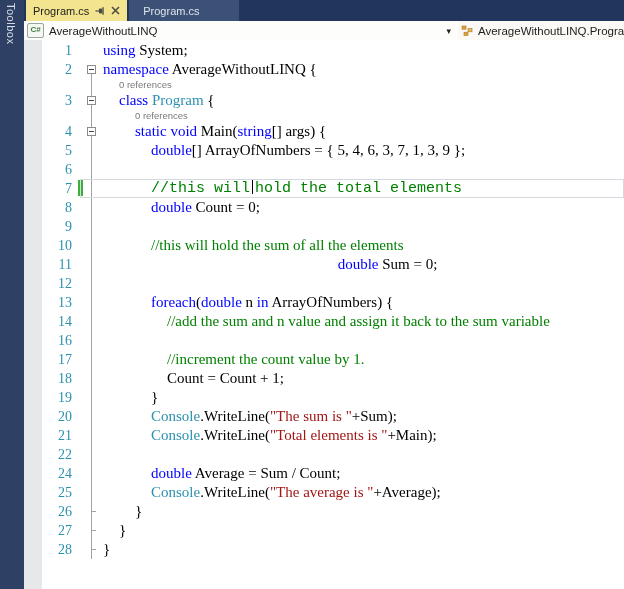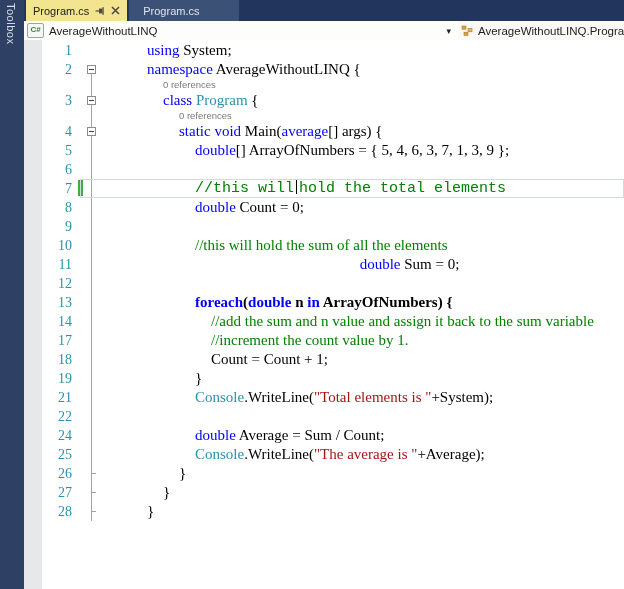--- a/index.html
+++ b/index.html
@@ -47,21 +47,21 @@
        font:14px/19px "Liberation Serif",serif;}
   .chg{flex:none;width:8px;position:relative;}
   .chg.on::before{content:'';position:absolute;left:1px;top:1px;bottom:2px;width:5px;background:var(--change-bar);}
   .fold{flex:none;width:14px;position:relative;}
   .fold.g::before{content:'';position:absolute;left:6px;top:0;bottom:0;width:1px;background:var(--fold-line);}
   .fold.gs::before{top:10px;}
   .fold.tick::after{content:'';position:absolute;left:7px;top:9px;width:4px;height:1px;background:var(--fold-line);}
   .fbox{position:absolute;left:2px;top:50%;margin-top:-5px;width:9px;height:9px;background:#fff;
         border:1px solid #8c8c8c;box-sizing:border-box;z-index:2;cursor:pointer;}
   .fbox::after{content:'';position:absolute;left:1px;top:3px;width:5px;height:1px;background:#444;}
-  .cl{flex:1;white-space:pre;font:15px/19px "Liberation Serif",serif;color:var(--plain);overflow:hidden;cursor:text;margin-left:44px;}
+  .cl{flex:1;white-space:pre;font:15px/19px "Liberation Serif",serif;color:var(--plain);overflow:hidden;cursor:text;}
   .lenstext{font:9.5px/12px "Liberation Sans",sans-serif;color:var(--codelens);cursor:pointer;}
   .tk-k{color:var(--keyword);} .tk-t{color:var(--type-name);} .tk-c{color:var(--comment);}
   .tk-s{color:var(--string);}  .tk-p{color:var(--plain);}
   .caret{display:inline-block;width:1px;height:14px;background:#000;vertical-align:-2px;margin:0 2px;}
   .row.cur::after{content:'';position:absolute;left:38px;right:0;top:0;bottom:0;
                   border:1px solid var(--current-line-border);pointer-events:none;}
 </style>
 </head>
 <body>
 
@@ -149,21 +149,21 @@
             <span class="chg"></span>
             <span class="fold g"></span>
             <span class="cl lenstext" style="padding-left: 36px;">0 references</span>
           </div>
           <div class="row code">
             <span class="num">4</span>
             <span class="chg"></span>
             <span class="fold g">
               <span class="fbox"></span>
             </span>
-            <span class="cl" style="padding-left: 36px;"><span class="tk-k">static</span><span class="tk-p"> </span><span class="tk-k">void</span><span class="tk-p"> Main(</span><span class="tk-k">average</span><span class="tk-p">[] args) {</span></span>
+            <span class="cl" style="padding-left: 36px;"><span class="tk-k">static</span><span class="tk-p"> </span><span class="tk-k">void</span><span class="tk-p"> Main(</span><span class="tk-k">string</span><span class="tk-p">[] args) {</span></span>
           </div>
           <div class="row code">
             <span class="num">5</span>
             <span class="chg"></span>
             <span class="fold g"></span>
             <span class="cl" style="padding-left: 52px;"><span class="tk-k">double</span><span class="tk-p">[] ArrayOfNumbers = { 5, 4, 6, 3, 7, 1, 3, 9 };</span></span>
           </div>
           <div class="row code">
             <span class="num">6</span>
             <span class="chg"></span>
@@ -203,51 +203,63 @@
           <div class="row code">
             <span class="num">12</span>
             <span class="chg"></span>
             <span class="fold g"></span>
             <span class="cl" style="padding-left: 4px;"></span>
           </div>
           <div class="row code">
             <span class="num">13</span>
             <span class="chg"></span>
             <span class="fold g"></span>
-            <span class="cl" style="padding-left: 52px; font-weight: bold;"><span class="tk-k">foreach</span><span class="tk-p">(</span><span class="tk-k">double</span><span class="tk-p"> n </span><span class="tk-k">in</span><span class="tk-p"> ArrayOfNumbers) {</span></span>
+            <span class="cl" style="padding-left: 52px;"><span class="tk-k">foreach</span><span class="tk-p">(</span><span class="tk-k">double</span><span class="tk-p"> n </span><span class="tk-k">in</span><span class="tk-p"> ArrayOfNumbers) {</span></span>
           </div>
           <div class="row code">
             <span class="num">14</span>
             <span class="chg"></span>
             <span class="fold g"></span>
             <span class="cl" style="padding-left: 68px;"><span class="tk-c">//add the sum and n value and assign it back to the sum variable</span></span>
           </div>
           <div class="row code">
+            <span class="num">16</span>
+            <span class="chg"></span>
+            <span class="fold g"></span>
+            <span class="cl" style="padding-left: 4px;"></span>
+          </div>
+          <div class="row code">
             <span class="num">17</span>
             <span class="chg"></span>
             <span class="fold g"></span>
             <span class="cl" style="padding-left: 68px;"><span class="tk-c">//increment the count value by 1.</span></span>
           </div>
           <div class="row code">
             <span class="num">18</span>
             <span class="chg"></span>
             <span class="fold g"></span>
             <span class="cl" style="padding-left: 68px;"><span class="tk-p">Count = Count + 1;</span></span>
           </div>
           <div class="row code">
             <span class="num">19</span>
             <span class="chg"></span>
             <span class="fold g"></span>
             <span class="cl" style="padding-left: 52px;"><span class="tk-p">}</span></span>
           </div>
           <div class="row code">
+            <span class="num">20</span>
+            <span class="chg"></span>
+            <span class="fold g"></span>
+            <span class="cl" style="padding-left: 52px;"><span class="tk-t">Console</span><span class="tk-p">.WriteLine(</span><span class="tk-s">"The sum is "</span><span class="tk-p">+Sum);</span></span>
+          </div>
+          <div class="row code">
             <span class="num">21</span>
             <span class="chg"></span>
             <span class="fold g"></span>
-            <span class="cl" style="padding-left: 52px;"><span class="tk-t">Console</span><span class="tk-p">.WriteLine(</span><span class="tk-s">"Total elements is "</span><span class="tk-p">+System);</span></span>
+            <span class="cl" style="padding-left: 52px;"><span class="tk-t">Console</span><span class="tk-p">.WriteLine(</span><span class="tk-s">"Total elements is "</span><span class="tk-p">+Main);</span></span>
           </div>
           <div class="row code">
             <span class="num">22</span>
             <span class="chg"></span>
             <span class="fold g"></span>
             <span class="cl" style="padding-left: 4px;"></span>
           </div>
           <div class="row code">
             <span class="num">24</span>
             <span class="chg"></span>

